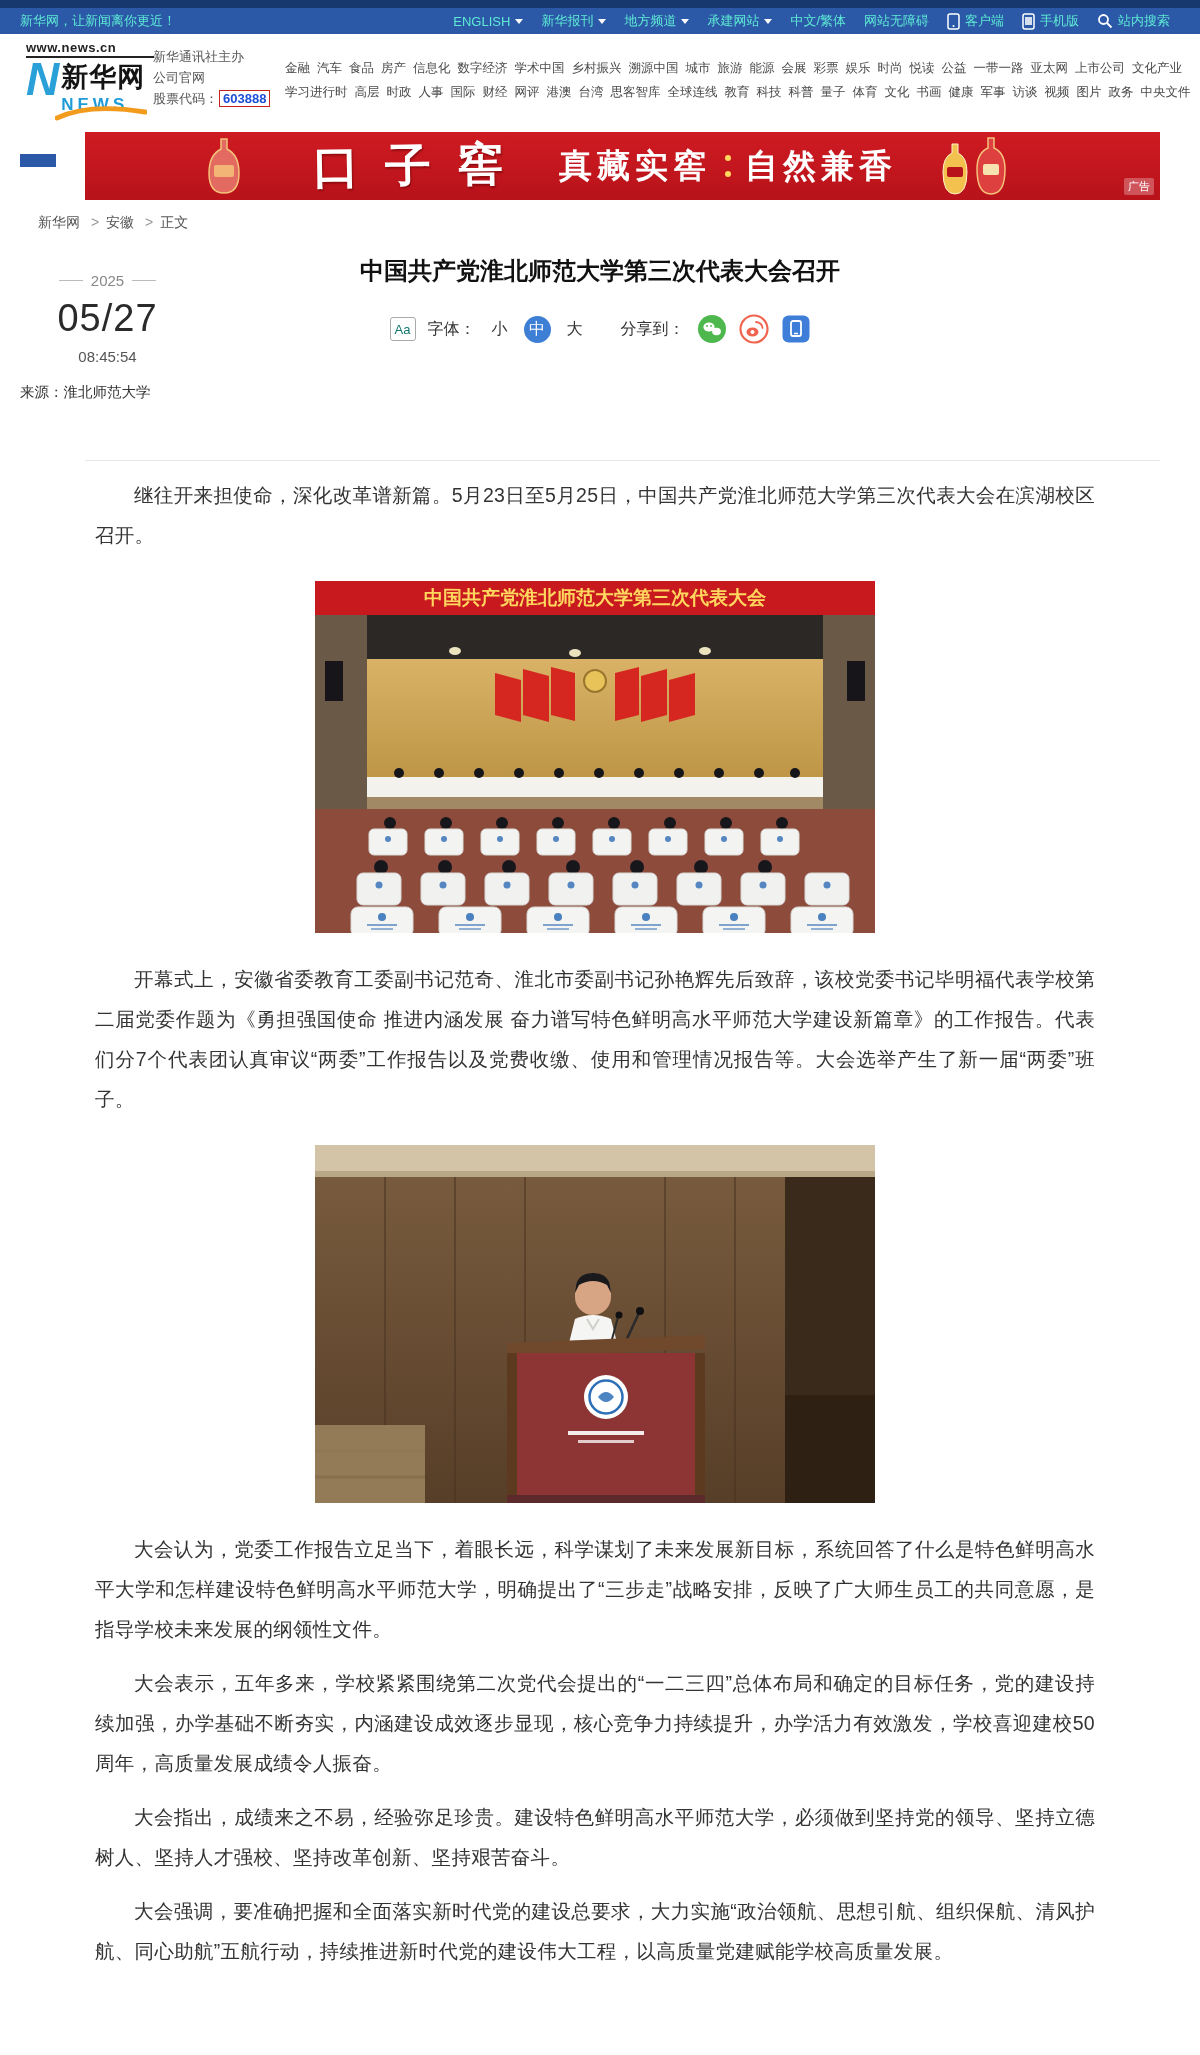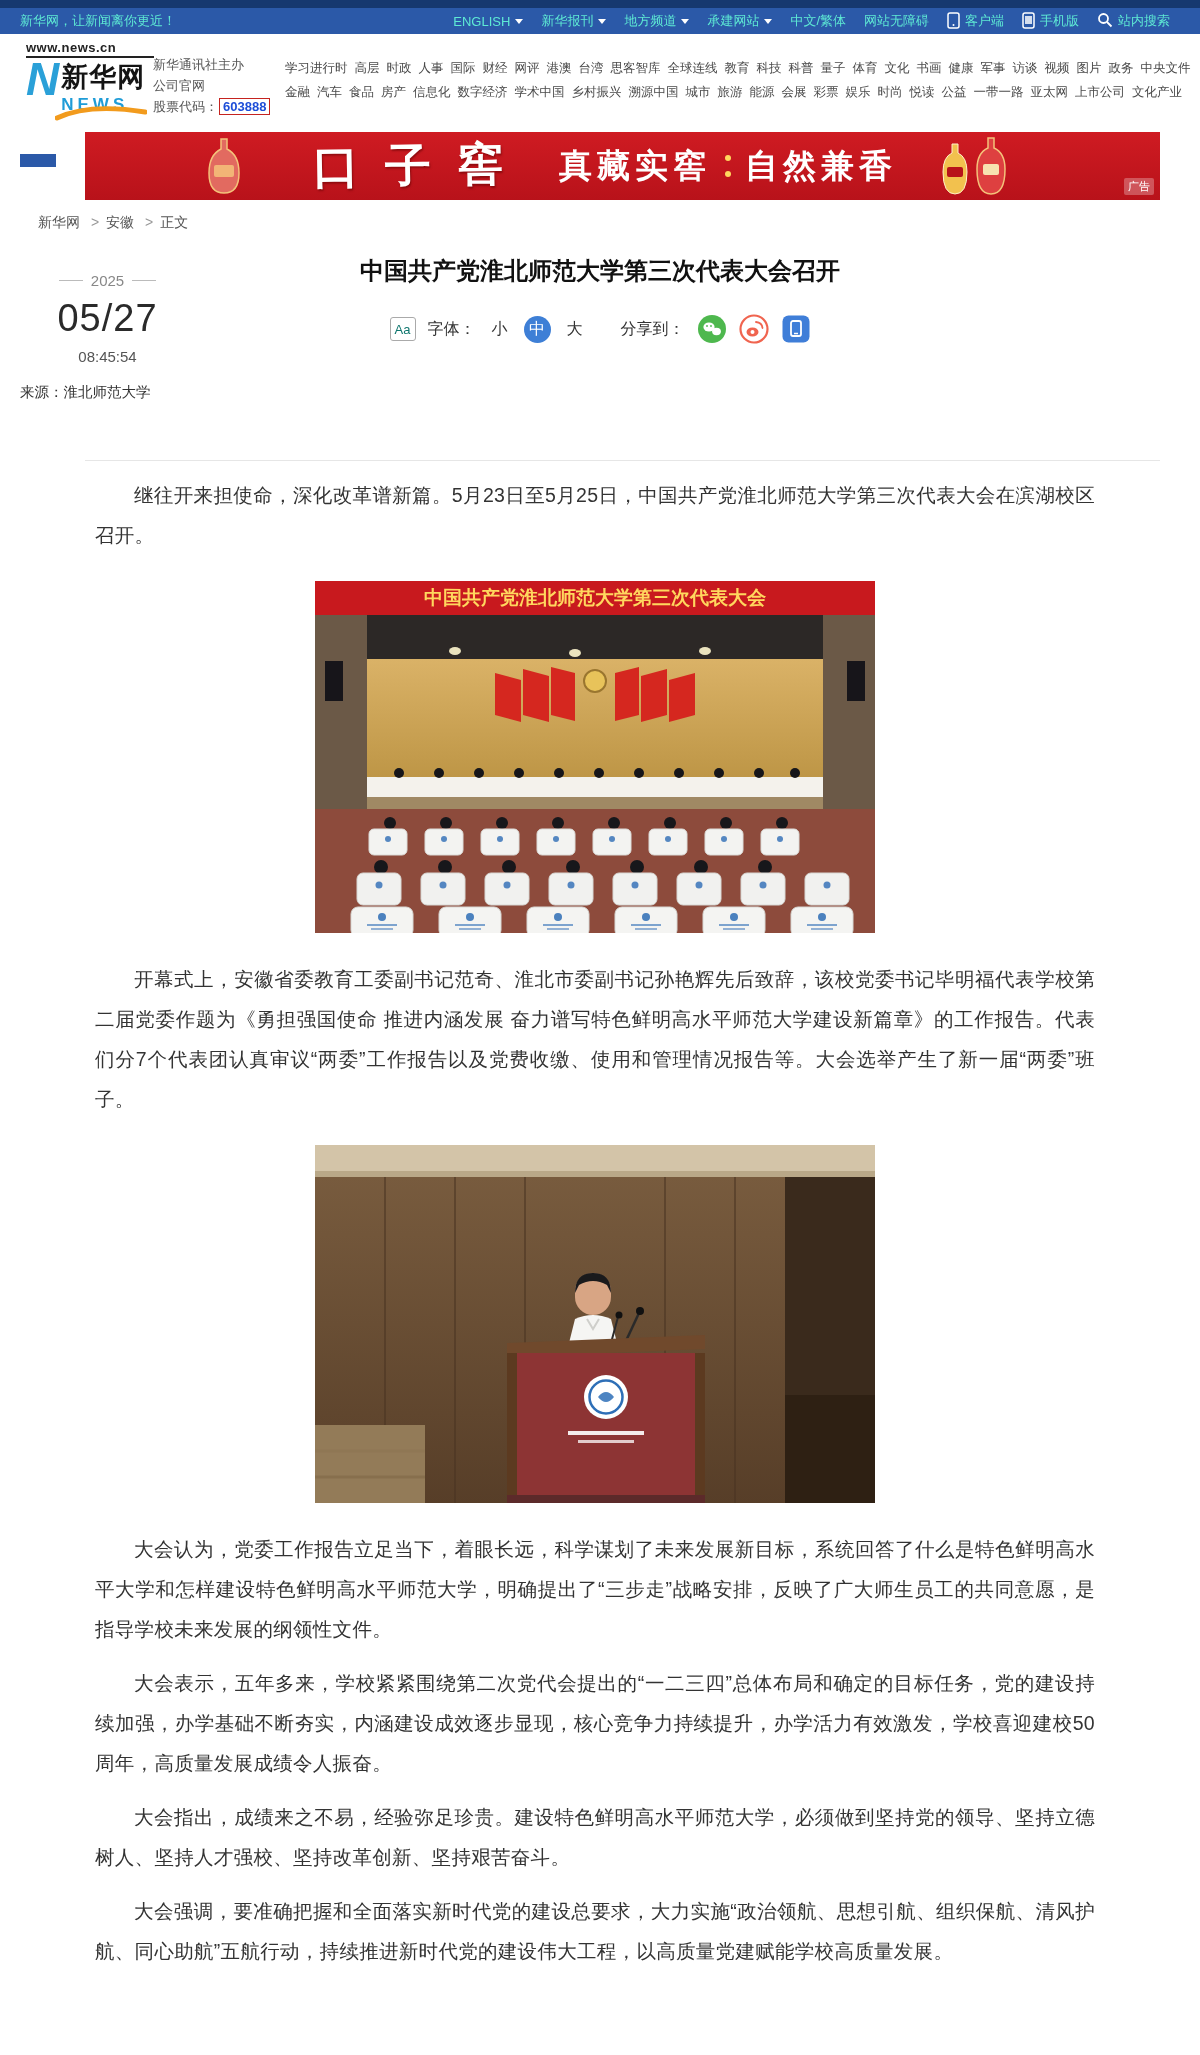--- a/index.html
+++ b/index.html
@@ -5,33 +5,33 @@
   * { box-sizing: border-box; margin: 0; padding: 0; }
   body { width: 1200px; background: #fff; font-family: "Liberation Sans", "DejaVu Sans", sans-serif; }
   .page { width: 1200px; height: 2055px; overflow: hidden; position: relative; background: #fff; }
 
   
   .topbar { border-top: 8px solid #16386f; background: #2b59a8; height: 34px; }
   .tb-inner { width: 1150px; margin-left: 20px; height: 100%; display: flex; align-items: center; gap: 18px; color: #5eead4; font-size: 13px; }
   .tb-slogan { margin-right: auto; }
   .tb-item { display: inline-flex; align-items: center; gap: 5px; cursor: pointer; white-space: nowrap; }
   .caret { width: 0; height: 0; border-left: 4px solid transparent; border-right: 4px solid transparent; border-top: 5px solid #fff; display: inline-block; }
-  .tb-tool { display: inline-flex; gap: 5px; cursor: pointer; white-space: nowrap; }
+  .tb-tool { display: inline-flex; align-items: center; gap: 5px; cursor: pointer; white-space: nowrap; }
 
   
   .header { position: relative; width: 1180px; margin-left: 20px; height: 92px; padding-top: 0; }
   .logo { position: absolute; left: 6px; top: 6px; width: 128px; }
   .logo-url { font-size: 13px; font-weight: bold; color: #222; letter-spacing: .5px; border-bottom: 2px solid #222; padding-bottom: 1px; }
   .logo-row { display: flex; align-items: flex-start; margin-top: 1px; }
   .logo-n { font-size: 46px; line-height: 40px; font-weight: 900; color: #2aa0d8; font-style: italic; }
   .logo-right { position: relative; margin-left: 2px; }
   .logo-name { font-size: 27px; font-weight: 900; color: #141414; letter-spacing: 1px; }
   .logo-news { font-size: 17px; font-weight: 900; color: #1f9cd7; letter-spacing: 4px; display: block; margin-top: 0; }
   .swoosh { position: absolute; left: -6px; bottom: -6px; }
-  .org { position: absolute; left: 133px; top: 20px; font-size: 13px; color: #555; line-height: 21px; width: 130px; }
+  .org { position: absolute; left: 133px; top: 12px; font-size: 13px; color: #555; line-height: 21px; width: 130px; }
   .stock-code { color: #1d4ed8; border: 1px solid #c5231f; padding: 0 3px; font-weight: bold; margin-left: 1px; }
   .hnav { position: absolute; left: 265px; top: 22px; width: 905px; }
   .hnav-row { display: flex; flex-wrap: nowrap; gap: 7px; line-height: 24px; font-size: 12.5px; color: #4a4a4a; white-space: nowrap; }
   .hnav-row a { color: #4a4a4a; text-decoration: none; cursor: pointer; }
   .blue-strip { position: absolute; left: 0; top: 120px; width: 36px; height: 13px; background: #2b59a8; }
 
   
   .ad { position: relative; margin: 6px 0 0 85px; width: 1075px; height: 68px; background: linear-gradient(180deg, #cf1b22, #b8121a); display: flex; align-items: center; color: #fff; overflow: hidden; }
   .ad-bottle-left { margin-left: 120px; }
   .ad-brand { font-size: 46px; font-weight: 900; letter-spacing: 26px; margin-left: 70px; text-shadow: 1px 2px 2px rgba(90,0,0,.5); transform: rotate(-1deg); }
@@ -151,20 +151,44 @@
       </div>
     </div>
     <div class="org">
       <div>新华通讯社主办</div>
       <div>公司官网</div>
       <div>
         <span>股票代码：</span><span class="stock-code">603888</span>
       </div>
     </div>
     <div class="hnav">
+      <div class="hnav-row">
+        <a>金融</a>
+          <a>汽车</a>
+          <a>食品</a>
+          <a>房产</a>
+          <a>信息化</a>
+          <a>数字经济</a>
+          <a>学术中国</a>
+          <a>乡村振兴</a>
+          <a>溯源中国</a>
+          <a>城市</a>
+          <a>旅游</a>
+          <a>能源</a>
+          <a>会展</a>
+          <a>彩票</a>
+          <a>娱乐</a>
+          <a>时尚</a>
+          <a>悦读</a>
+          <a>公益</a>
+          <a>一带一路</a>
+          <a>亚太网</a>
+          <a>上市公司</a>
+          <a>文化产业</a>
+      </div>
       <div class="hnav-row">
         <a>学习进行时</a>
           <a>高层</a>
           <a>时政</a>
           <a>人事</a>
           <a>国际</a>
           <a>财经</a>
           <a>网评</a>
           <a>港澳</a>
           <a>台湾</a>
@@ -177,44 +201,20 @@
           <a>体育</a>
           <a>文化</a>
           <a>书画</a>
           <a>健康</a>
           <a>军事</a>
           <a>访谈</a>
           <a>视频</a>
           <a>图片</a>
           <a>政务</a>
           <a>中央文件</a>
-      </div>
-      <div class="hnav-row">
-        <a>金融</a>
-          <a>汽车</a>
-          <a>食品</a>
-          <a>房产</a>
-          <a>信息化</a>
-          <a>数字经济</a>
-          <a>学术中国</a>
-          <a>乡村振兴</a>
-          <a>溯源中国</a>
-          <a>城市</a>
-          <a>旅游</a>
-          <a>能源</a>
-          <a>会展</a>
-          <a>彩票</a>
-          <a>娱乐</a>
-          <a>时尚</a>
-          <a>悦读</a>
-          <a>公益</a>
-          <a>一带一路</a>
-          <a>亚太网</a>
-          <a>上市公司</a>
-          <a>文化产业</a>
       </div>
     </div>
     <div class="blue-strip"></div>
   </div>
 
   <div class="ad">
     <svg class="ad-bottle-left" width="38" height="58" viewBox="0 0 38 58">
       <path d="M16,2 h6 v10 q12,6 12,24 q0,20 -15,20 q-15,0 -15,-20 q0,-18 12,-24 z" fill="#e26a60" stroke="#f4c27a" stroke-width="1.5"></path>
       <rect x="9" y="28" width="20" height="12" rx="2" fill="#f4c27a" opacity=".85"></rect>
     </svg>

